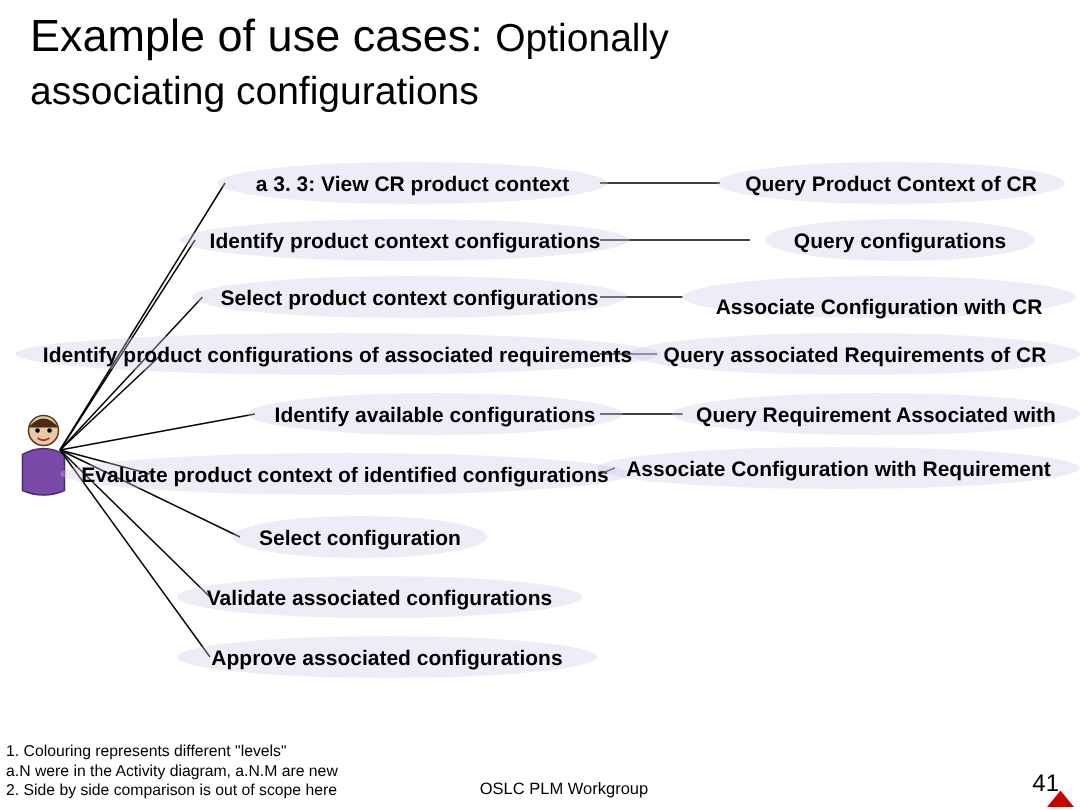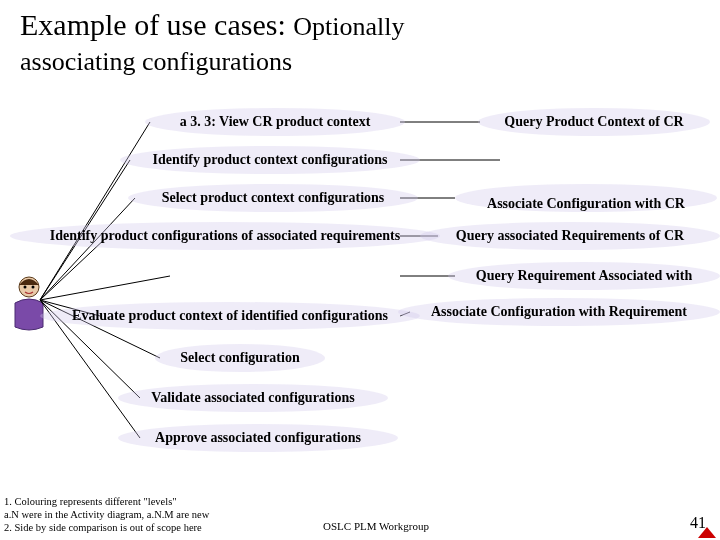--- a/index.html
+++ b/index.html
@@ -1,17 +1,17 @@
 <!DOCTYPE html>
 <html><head>
 <meta charset="utf-8">
 <style>
   * { margin: 0; padding: 0; box-sizing: border-box; }
   html, body { width: 720px; height: 540px; font-family: Arial, sans-serif; background: #fff; overflow: hidden; }
-  .slide { position: relative; width: 720px; height: 540px; font-family: Liberation Serif, serif; }
+  .slide { position: relative; width: 720px; height: 540px; }
   .title { position: absolute; left: 20px; top: 8px; font-size: 30px; color: #000; line-height: 1.15; }
   .title .sub { font-size: 26px; }
   .bubble { position: absolute; border-radius: 50%; text-align: center; display: flex; align-items: center; justify-content: center; background: rgba(210,200,235,0.35); font-size: 14px; font-weight: bold; color: #000; padding: 0 6px; }
   .actor { position: absolute; left: 5px; top: 275px; width: 48px; height: 56px; }
   .footnotes { position: absolute; left: 4px; bottom: 6px; font-size: 10.5px; line-height: 1.25; color: #000; }
   .footer-center { position: absolute; left: 50%; transform: translateX(-50%); bottom: 8px; font-size: 11px; color: #000; margin-left: 16px; }
   .page-num { position: absolute; right: 14px; bottom: 8px; font-size: 16px; color: #000; }
   .red-tri { position: absolute; right: 4px; bottom: 2px; width: 0; height: 0; border-left: 9px solid transparent; border-right: 9px solid transparent; border-bottom: 11px solid #c00; }
   svg.lines { position: absolute; left: 0; top: 0; width: 720px; height: 540px; pointer-events: none; }
 </style>
@@ -64,35 +64,41 @@
     </div>
   <div class="bubble" style="left:120px; top:146px; width:300px; height:28px;">
       <span>Identify product context configurations</span>
     </div>
   <div class="bubble" style="left:128px; top:184px; width:290px; height:28px;">
       <span>Select product context configurations</span>
     </div>
   <div class="bubble" style="left:10px;  top:222px; width:430px; height:28px;">
       <span>Identify product configurations of associated requirements</span>
     </div>
+  <div class="bubble" style="left:165px; top:262px; width:250px; height:28px;">
+      <span>Identify available configurations</span>
+    </div>
   <div class="bubble" style="left:40px;  top:302px; width:380px; height:28px;">
       <span>Evaluate product context of identified configurations</span>
     </div>
   <div class="bubble" style="left:118px; top:384px; width:270px; height:28px;">
       <span>Validate associated configurations</span>
     </div>
   <div class="bubble" style="left:155px; top:344px; width:170px; height:28px;">
       <span>Select configuration</span>
     </div>
   <div class="bubble" style="left:118px; top:424px; width:280px; height:28px;align-items:center;">
       <span>Approve associated configurations</span>
     </div>
 
   <div class="bubble" style="left:478px; top:108px; width:232px; height:28px;">
       <span>Query Product Context of CR</span>
+    </div>
+  <div class="bubble" style="left:510px; top:146px; width:180px; height:28px;">
+      <span>Query configurations</span>
     </div>
   <div class="bubble" style="left:455px; top:184px; width:262px; height:28px;align-items:flex-end;">
       <span>Associate Configuration with CR</span>
     </div>
   <div class="bubble" style="left:420px; top:222px; width:300px; height:28px;">
       <span>Query associated Requirements of CR</span>
     </div>
   <div class="bubble" style="left:448px; top:262px; width:272px; height:28px;">
       <span>Query Requirement Associated with</span>
     </div>

